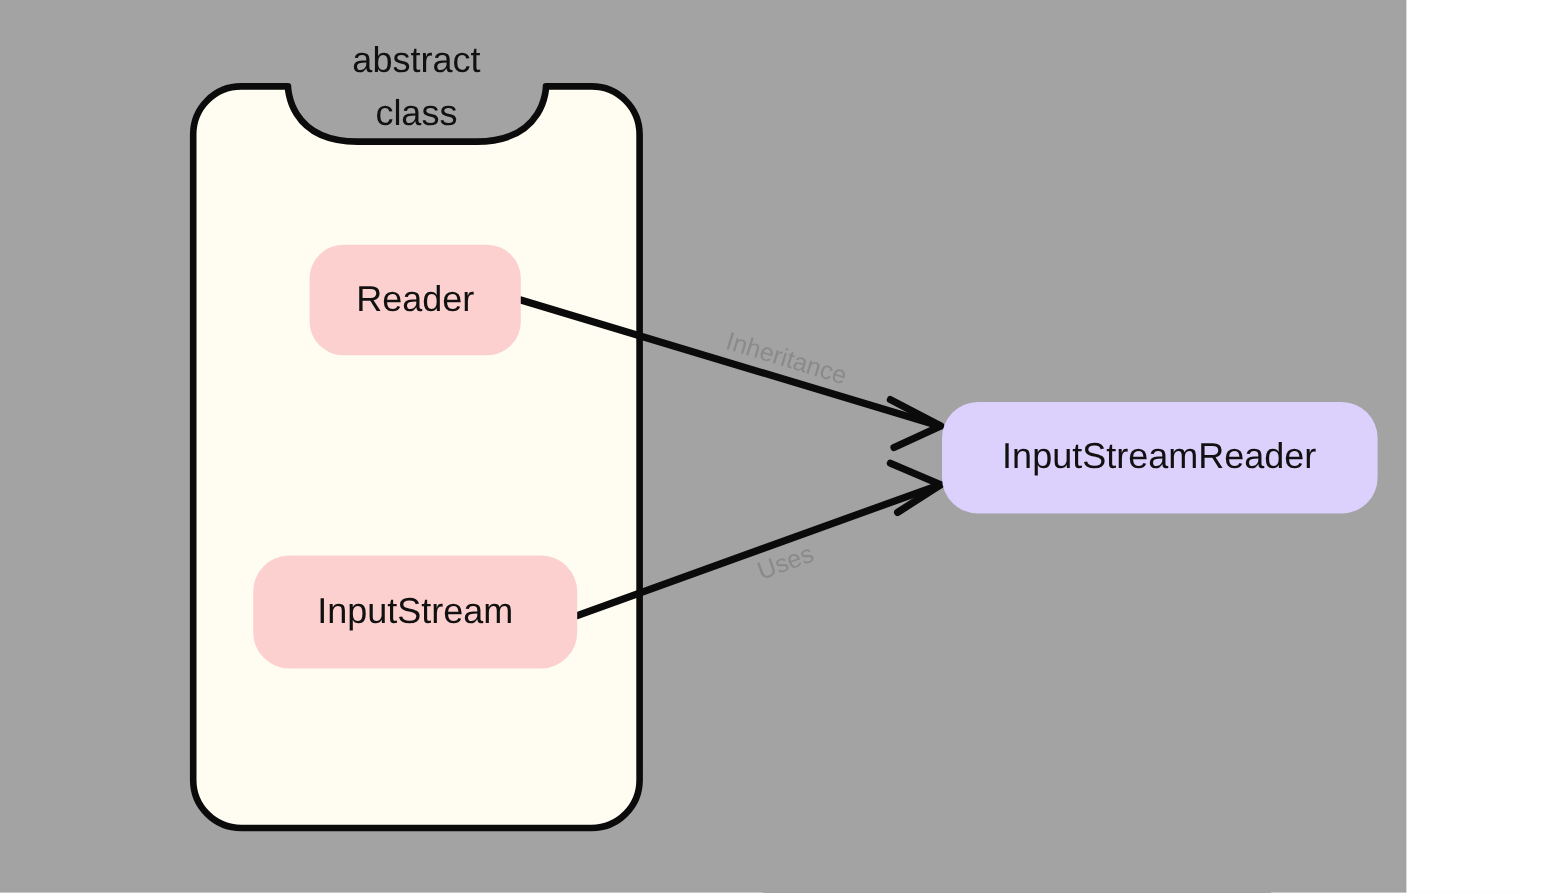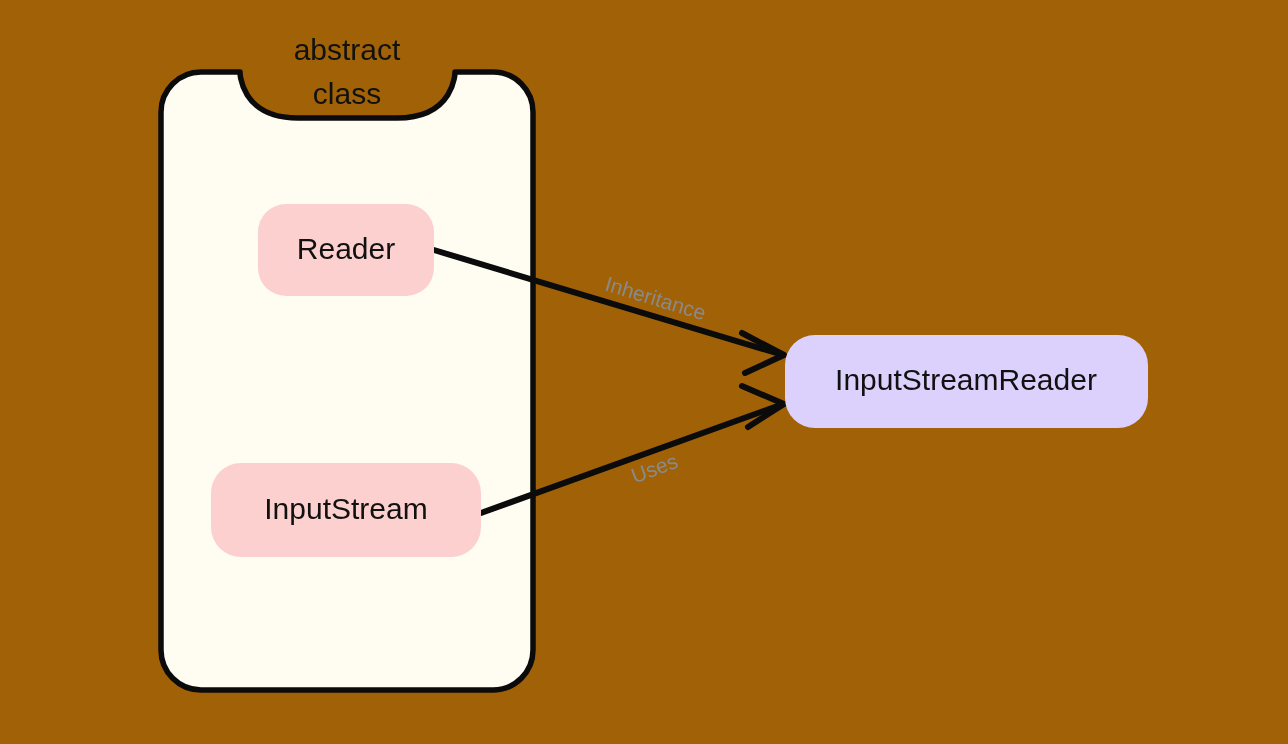--- a/index.html
+++ b/index.html
@@ -2,23 +2,23 @@
 <html><head>
 <meta charset="utf-8">
 <style>
   html, body {
     margin: 0;
     padding: 0;
     background: #ffffff;
   }
   #canvas {
     position: relative;
-    width: 1288px;
+    width: 1172px;
     height: 744px;
-    background: #a16207;
+    background: #a3a3a3;
     overflow: hidden;
     font-family: "Liberation Sans", sans-serif;
   }
   #diagram-svg {
     position: absolute;
     left: 0;
     top: 0;
     width: 1288px;
     height: 744px;
   }

